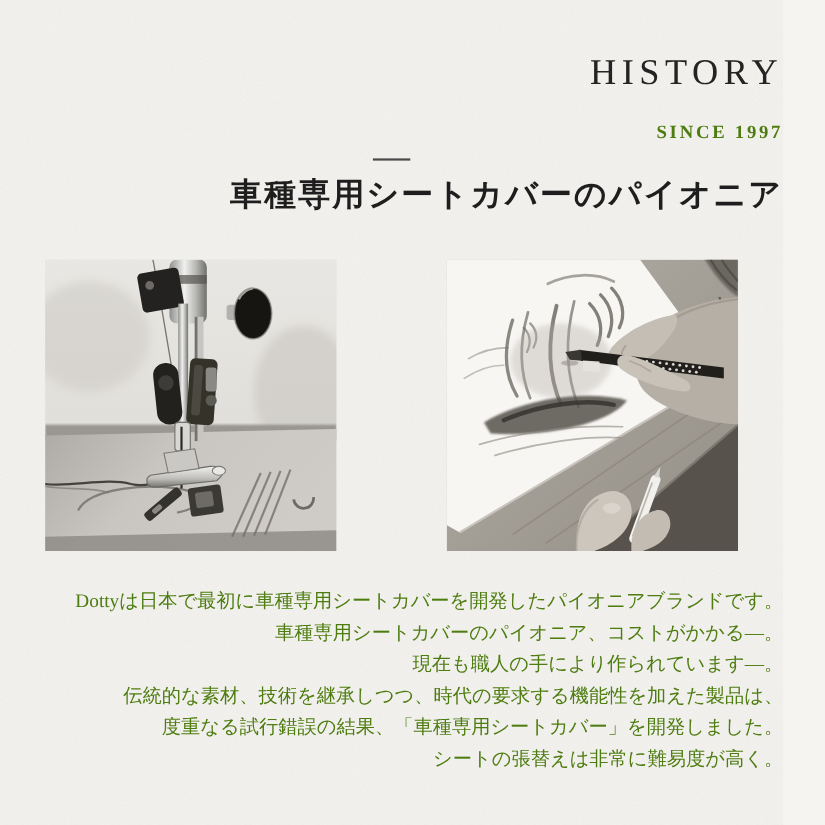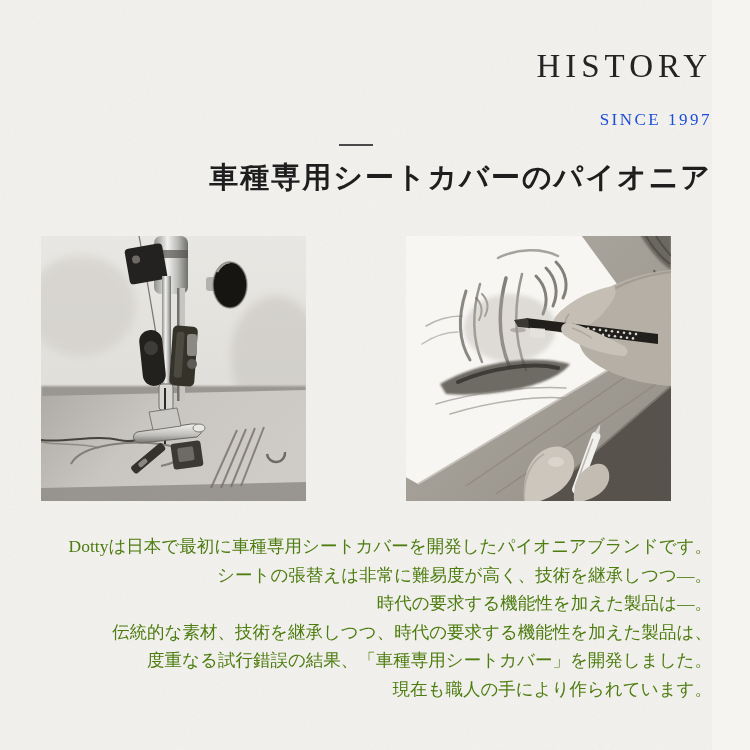--- a/index.html
+++ b/index.html
@@ -25,21 +25,21 @@
   .content { position: relative; z-index: 1; }
   .title {
     margin: 0; padding-top: 50px;
     font-size: 33px; font-weight: 400;
     letter-spacing: 5px; line-height: 1;
     color: #242424;
   }
   .subtitle {
     margin-top: 28px;
     font-size: 17px; letter-spacing: 2.5px;
-    line-height: 1; color: #1d4ed8;
+    line-height: 1; color: #4d7c0f; font-weight: bold;
   }
   .divider {
     width: 34px; height: 0;
     border-top: 2px solid #4a4a4a;
     margin: 16px auto 0 auto;
   }
   .jp-heading {
     margin: 15px 0 0 0;
     font-size: 29px; font-weight: 700;
     letter-spacing: 2px; line-height: 1.15;
@@ -277,20 +277,20 @@
           <path d="M168,265 C167,245 176,231 190,228 C199,226 205,234 203,244 C200,256 188,262 178,265 Z" fill="#c2bcb3"></path>
           <ellipse cx="150" cy="226" rx="8" ry="5" fill="#dcd7cf" opacity="0.8"></ellipse>
           <path d="M118,265 C117,244 124,226 138,218" fill="none" stroke="#a59f96" stroke-width="2" opacity="0.6"></path>
         </svg>
       </figure>
 
     </div>
 
     <div class="body-text">
       <p>Dottyは日本で最初に車種専用シートカバーを開発したパイオニアブランドです。</p>
-      <p>シートの張替えは非常に難易度が高く、技術を継承しつつ—。</p>
-      <p>時代の要求する機能性を加えた製品は—。</p>
+      <p>車種専用シートカバーのパイオニア、コストがかかる—。</p>
+      <p>現在も職人の手により作られています—。</p>
       <p>伝統的な素材、技術を継承しつつ、時代の要求する機能性を加えた製品は、</p>
       <p>度重なる試行錯誤の結果、「車種専用シートカバー」を開発しました。</p>
-      <p>現在も職人の手により作られています。</p>
+      <p>シートの張替えは非常に難易度が高く。</p>
     </div>
   </div>
 </div>
 
 </body></html>

